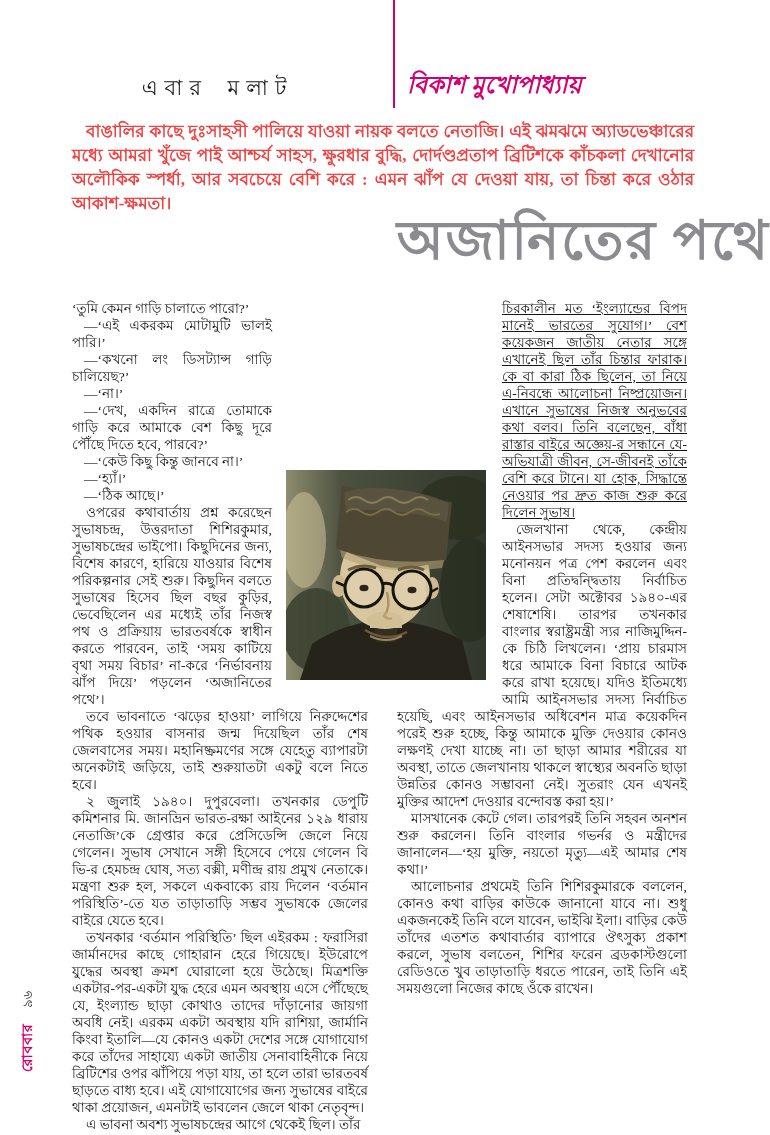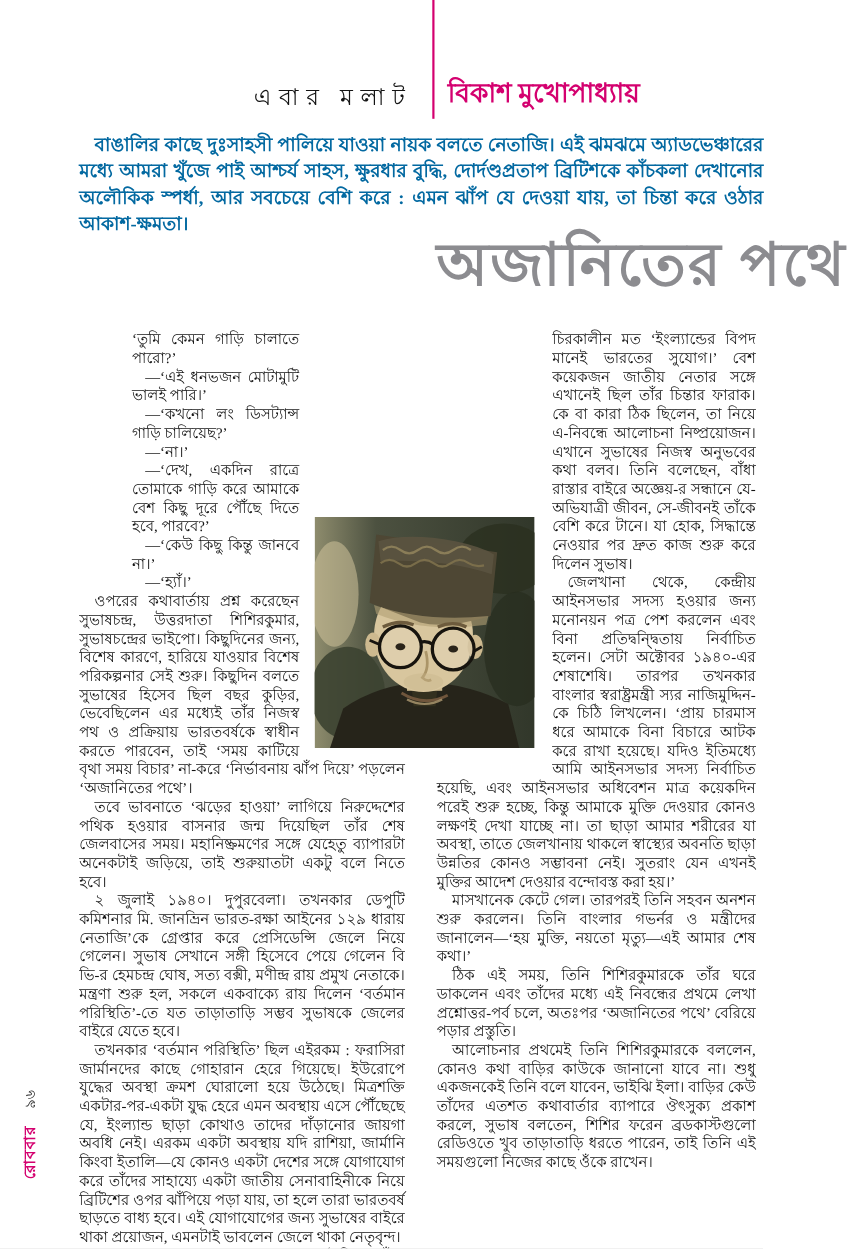--- a/index.html
+++ b/index.html
@@ -4,45 +4,45 @@
 <style>
   html,body{margin:0;padding:0;background:#e8e8e8;}
   .page{
     position:relative;width:770px;height:1135px;margin:0 auto;
     background:#ffffff;overflow:hidden;
     font-family:"Liberation Serif", serif;color:#1b1b1b;
   }
   
   .masthead-rule{position:absolute;left:393px;top:0;width:2px;height:108px;background:#d4006f;}
   .masthead-section{
-    position:absolute;left:60px;top:72px;width:315px;text-align:right;
-    font-size:21px;letter-spacing:7px;color:#141414;white-space:nowrap;
+    position:absolute;left:60px;top:72px;width:315px;text-align:center;
+    font-size:21px;letter-spacing:7px;color:#141414;white-space:nowrap;font-family:Liberation Mono, monospace;
   }
   .masthead-author{
     position:absolute;left:407px;top:66px;
-    font-size:24px;font-weight:bold;color:#d4006f;white-space:nowrap;
+    font-size:24px;font-weight:bold;color:#d4006f;white-space:nowrap;font-style:italic;
   }
   
   .lede{
     position:absolute;left:72px;top:120px;width:622px;
     font-size:17px;line-height:24px;font-weight:bold;text-align:justify;text-indent:14px;
-    color:#0369a1;
+    color:#ef4444;
   }
   
   .headline{
     position:absolute;left:0;top:198px;width:770px;text-align:right;
     font-size:54px;line-height:86px;font-weight:bold;color:#8c8c90;letter-spacing:2px;
   }
   
   .col{position:absolute;top:300px;font-size:13.5px;line-height:17px;text-align:justify;color:#141414;}
   .col-left{left:72px;width:296px;}
   .col-right{left:397px;width:290px;}
   .col p{margin:0;text-indent:14px;}
-  .col p.no-indent{text-indent:0;}
-  .dl{text-indent:12px;margin-left:48px;}
+  .col p.no-indent{text-indent:0;text-decoration:underline;}
+  .dl{text-indent:12px;}
   .dl.first{text-indent:0;}
   .ph-spacer{background:transparent;}
   .col-left .ph-spacer{float:right;width:88px;height:226px;margin-top:162px;margin-left:8px;}
   .col-right .ph-spacer{float:left;width:97px;height:240px;margin-top:152px;margin-right:8px;}
   
   .photo{position:absolute;left:286px;top:470px;width:200px;height:210px;}
   .photo svg{display:block;}
   
   .edge{
     position:absolute;left:16px;top:1072px;transform:rotate(-90deg);transform-origin:0 0;
@@ -60,39 +60,39 @@
   <div class="masthead-section">এবার মলাট</div>
   <div class="masthead-author">বিকাশ মুখোপাধ্যায়</div>
 
   <div class="lede">বাঙালির কাছে দুঃসাহসী পালিয়ে যাওয়া নায়ক বলতে নেতাজি। এই ঝমঝমে অ্যাডভেঞ্চারের মধ্যে আমরা খুঁজে পাই আশ্চর্য সাহস, ক্ষুরধার বুদ্ধি, দোর্দণ্ডপ্রতাপ ব্রিটিশকে কাঁচকলা দেখানোর অলৌকিক স্পর্ধা, আর সবচেয়ে  বেশি করে : এমন ঝাঁপ যে দেওয়া যায়, তা চিন্তা করে ওঠার আকাশ-ক্ষমতা।</div>
 
   <div class="headline">অজানিতের পথে</div>
 
   <div class="col col-left">
     <div class="ph-spacer"></div>
     <div class="dl first">‘তুমি কেমন গাড়ি চালাতে পারো?’</div>
-    <div class="dl">—‘এই ধনভজন মোটামুটি ভালই পারি।’</div>
+    <div class="dl">—‘এই একরকম মোটামুটি ভালই পারি।’</div>
     <div class="dl">—‘কখনো লং ডিসট্যান্স গাড়ি চালিয়েছ?’</div>
     <div class="dl">—‘না।’</div>
     <div class="dl">—‘দেখ, একদিন রাত্রে তোমাকে গাড়ি করে আমাকে বেশ কিছু দূরে পৌঁছে দিতে হবে, পারবে?’</div>
     <div class="dl">—‘কেউ কিছু কিন্তু জানবে না।’</div>
     <div class="dl">—‘হ্যাঁ।’</div>
+    <div class="dl">—‘ঠিক আছে।’</div>
     <p>ওপরের কথাবার্তায় প্রশ্ন করেছেন সুভাষচন্দ্র, উত্তরদাতা শিশিরকুমার, সুভাষচন্দ্রের ভাইপো। কিছুদিনের জন্য, বিশেষ কারণে, হারিয়ে যাওয়ার বিশেষ পরিকল্পনার সেই শুরু। কিছুদিন বলতে সুভাষের হিসেব ছিল বছর কুড়ির, ভেবেছিলেন এর মধ্যেই তাঁর নিজস্ব পথ ও প্রক্রিয়ায় ভারতবর্ষকে স্বাধীন করতে পারবেন, তাই ‘সময় কাটিয়ে বৃথা সময় বিচার’ না-করে ‘নির্ভাবনায় ঝাঁপ দিয়ে’ পড়লেন ‘অজানিতের পথে’।</p>
     <p>তবে ভাবনাতে ‘ঝড়ের হাওয়া’ লাগিয়ে নিরুদ্দেশের পথিক হওয়ার বাসনার জন্ম দিয়েছিল তাঁর শেষ জেলবাসের সময়। মহানিষ্ক্রমণের সঙ্গে যেহেতু ব্যাপারটা অনেকটাই জড়িয়ে, তাই শুরুয়াতটা একটু বলে নিতে হবে।</p>
     <p>২ জুলাই ১৯৪০। দুপুরবেলা। তখনকার ডেপুটি কমিশনার মি. জানভ্রিন ভারত-রক্ষা আইনের ১২৯ ধারায় নেতাজি’কে গ্রেপ্তার করে প্রেসিডেন্সি জেলে নিয়ে গেলেন। সুভাষ সেখানে সঙ্গী হিসেবে পেয়ে গেলেন বি ভি-র হেমচন্দ্র ঘোষ, সত্য বক্সী, মণীন্দ্র রায় প্রমুখ নেতাকে। মন্ত্রণা শুরু হল, সকলে একবাক্যে রায় দিলেন ‘বর্তমান পরিস্থিতি’-তে যত তাড়াতাড়ি সম্ভব সুভাষকে জেলের বাইরে যেতে হবে।</p>
     <p>তখনকার ‘বর্তমান পরিস্থিতি’ ছিল এইরকম : ফরাসিরা জার্মানদের কাছে গোহারান হেরে গিয়েছে। ইউরোপে যুদ্ধের অবস্থা ক্রমশ ঘোরালো হয়ে উঠেছে। মিত্রশক্তি একটার-পর-একটা যুদ্ধ হেরে এমন অবস্থায় এসে পৌঁছেছে যে, ইংল্যান্ড ছাড়া কোথাও তাদের দাঁড়ানোর জায়গা অবধি নেই। এরকম একটা অবস্থায় যদি রাশিয়া, জার্মানি কিংবা ইতালি—যে কোনও একটা দেশের সঙ্গে যোগাযোগ করে তাঁদের সাহায্যে একটা জাতীয় সেনাবাহিনীকে নিয়ে ব্রিটিশের ওপর ঝাঁপিয়ে পড়া যায়, তা হলে তারা ভারতবর্ষ ছাড়তে বাধ্য হবে। এই যোগাযোগের জন্য সুভাষের বাইরে থাকা প্রয়োজন, এমনটাই ভাবলেন জেলে থাকা নেতৃবৃন্দ।</p>
     <p>এ ভাবনা অবশ্য সুভাষচন্দ্রের আগে থেকেই  ছিল। তাঁর</p>
   </div>
 
   <div class="col col-right">
     <div class="ph-spacer"></div>
     <p class="no-indent">চিরকালীন মত ‘ইংল্যান্ডের বিপদ মানেই ভারতের সুযোগ।’ বেশ কয়েকজন জাতীয় নেতার সঙ্গে এখানেই ছিল তাঁর চিন্তার ফারাক। কে বা কারা ঠিক ছিলেন, তা নিয়ে এ-নিবন্ধে আলোচনা নিষ্প্রয়োজন। এখানে সুভাষের নিজস্ব অনুভবের কথা বলব। তিনি বলেছেন, বাঁধা রাস্তার বাইরে অজ্ঞেয়-র সন্ধানে যে-অভিযাত্রী জীবন, সে-জীবনই তাঁকে বেশি করে টানে। যা হোক, সিদ্ধান্তে নেওয়ার পর দ্রুত কাজ শুরু করে দিলেন সুভাষ।</p>
     <p>জেলখানা থেকে, কেন্দ্রীয় আইনসভার সদস্য হওয়ার জন্য মনোনয়ন পত্র পেশ করলেন এবং বিনা প্রতিদ্বন্দ্বিতায় নির্বাচিত হলেন। সেটা অক্টোবর ১৯৪০-এর শেষাশেষি। তারপর তখনকার বাংলার স্বরাষ্ট্রমন্ত্রী স্যর নাজিমুদ্দিন-কে চিঠি লিখলেন। ‘প্রায় চারমাস ধরে আমাকে বিনা বিচারে আটক করে রাখা হয়েছে। যদিও ইতিমধ্যে আমি আইনসভার সদস্য নির্বাচিত হয়েছি, এবং আইনসভার অধিবেশন মাত্র কয়েকদিন পরেই শুরু হচ্ছে, কিন্তু আমাকে মুক্তি দেওয়ার কোনও লক্ষণই দেখা যাচ্ছে না। তা ছাড়া আমার শরীরের যা অবস্থা, তাতে জেলখানায় থাকলে স্বাস্থ্যের অবনতি ছাড়া উন্নতির কোনও সম্ভাবনা নেই। সুতরাং যেন এখনই মুক্তির আদেশ দেওয়ার বন্দোবস্ত করা হয়।’</p>
     <p>মাসখানেক কেটে গেল। তারপরই তিনি সহবন অনশন শুরু করলেন। তিনি বাংলার গভর্নর ও মন্ত্রীদের জানালেন—‘হয় মুক্তি, নয়তো মৃত্যু—এই আমার শেষ কথা।’</p>
-    <p>ঠিক এই সময়, তিনি শিশিরকুমারকে তাঁর ঘরে ডাকলেন এবং তাঁদের মধ্যে এই নিবন্ধের প্রথমে লেখা প্রশ্নোত্তর-পর্ব চলে, অতঃপর ‘অজানিতের পথে’ বেরিয়ে পড়ার প্রস্তুতি।</p>
     <p>আলোচনার প্রথমেই তিনি শিশিরকুমারকে বললেন, কোনও কথা বাড়ির কাউকে জানানো যাবে না। শুধু একজনকেই তিনি বলে যাবেন, ভাইঝি ইলা। বাড়ির কেউ তাঁদের এতশত কথাবার্তার ব্যাপারে ঔৎসুক্য প্রকাশ করলে, সুভাষ বলতেন, শিশির ফরেন ব্রডকাস্টগুলো রেডিওতে খুব তাড়াতাড়ি ধরতে পারেন, তাই তিনি এই সময়গুলো নিজের কাছে ওঁকে রাখেন।</p>
   </div>
 
   <div class="photo">
     <svg width="200" height="210" viewBox="0 0 200 210" xmlns="http://www.w3.org/2000/svg">
       <defs>
         <linearGradient id="bgG" x1="0" y1="0" x2="1" y2="0">
           <stop offset="0" stop-color="#8e8c6d"></stop>
           <stop offset="0.28" stop-color="#4c5140"></stop>
           <stop offset="1" stop-color="#31372a"></stop>

